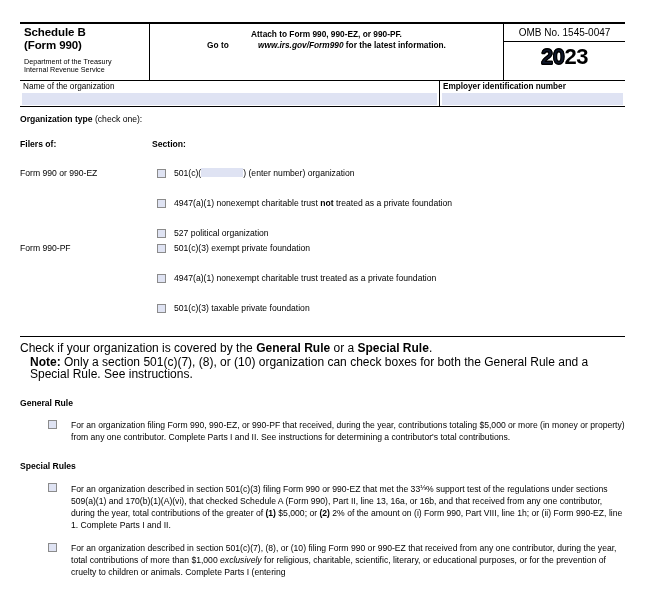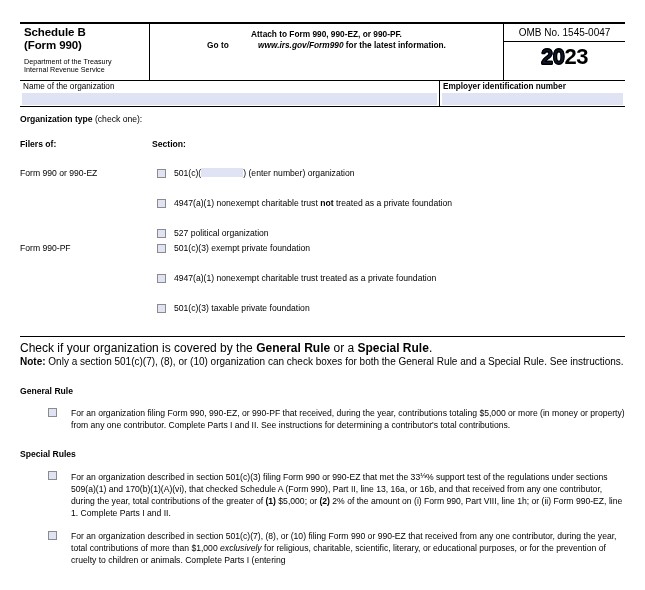--- a/index.html
+++ b/index.html
@@ -175,23 +175,24 @@
     border-top: 1.5px solid #000;
     margin-top: 22px;
   }
   .checkline {
     font-size: 12px;
     line-height: 12px;
     margin-top: 5px;
   }
   .checkline b { font-weight: bold; }
   .noteline {
-    font-size: 10px;
+    font-size: 12px;
     line-height: 12px;
     margin-top: 2px;
+    margin-left: 10px;
   }
 
   .secthead {
     font-size: 8.6px;
     font-weight: bold;
     margin-top: 18px;
   }
 
   .ruleitem {
     display: flex;

